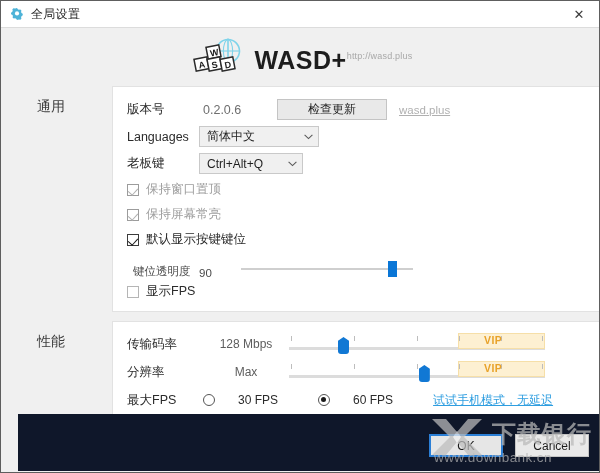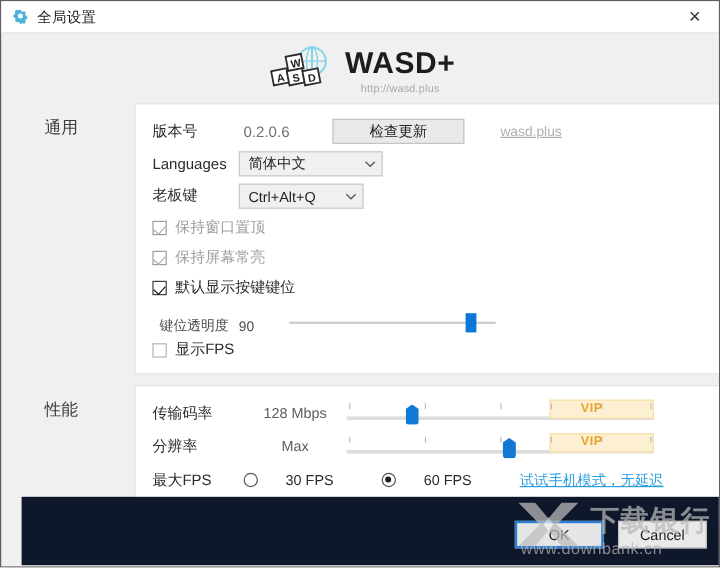--- a/index.html
+++ b/index.html
@@ -30,21 +30,21 @@
   .content{
     position:absolute;left:1px;top:28px;width:598px;height:387px;
     background:#f0f0f0;box-sizing:border-box;
   }
   
   .logo-wrap{
     display:flex;align-items:center;justify-content:center;
     padding-top:9px;padding-bottom:4px;gap:7px;
   }
   .logo-mark{width:58px;height:44px;flex:0 0 auto;}
-  .logo-txt{display:flex;flex-direction:column;line-height:1;}
+  .logo-txt{display:flex;flex-direction:row;line-height:1;}
   .logo-name{
     font-size:25px;font-weight:bold;color:#1d1d1d;letter-spacing:.5px;
     font-family:"Liberation Sans",sans-serif;
   }
   .logo-url{
     font-size:9px;color:#a8a8a8;margin-top:4px;letter-spacing:.2px;text-align:center;
   }
   
   .section{display:flex;align-items:flex-start;border-radius:25px;}
   .sec-label{
@@ -64,21 +64,21 @@
   .lbl-w{width:72px;flex:0 0 auto;}
   
   .ver-val{width:74px;flex:0 0 auto;color:#6e6e6e;font-size:12.5px;padding-left:4px;}
   .btn-update{
     width:110px;height:21px;box-sizing:border-box;
     background:#e9e9e9;border:1px solid #c4c4c4;color:#1f1f1f;
     font-size:12px;font-family:"Liberation Sans",sans-serif;
     display:flex;align-items:center;justify-content:center;cursor:default;
   }
   .link-plain{
-    margin-left:30px;font-size:11.5px;color:#b0b0b0;
+    margin-left:12px;font-size:11.5px;color:#b0b0b0;
     text-decoration:underline;cursor:pointer;
   }
   
   .sel{
     height:21px;box-sizing:border-box;background:#f0f0f0;border:1px solid #c9c9c9;
     display:flex;align-items:center;cursor:default;position:relative;
   }
   .sel-text{font-size:12px;color:#1f1f1f;padding-left:7px;flex:1 1 auto;}
   .sel-arrow{
     width:20px;flex:0 0 auto;display:flex;align-items:center;justify-content:center;

